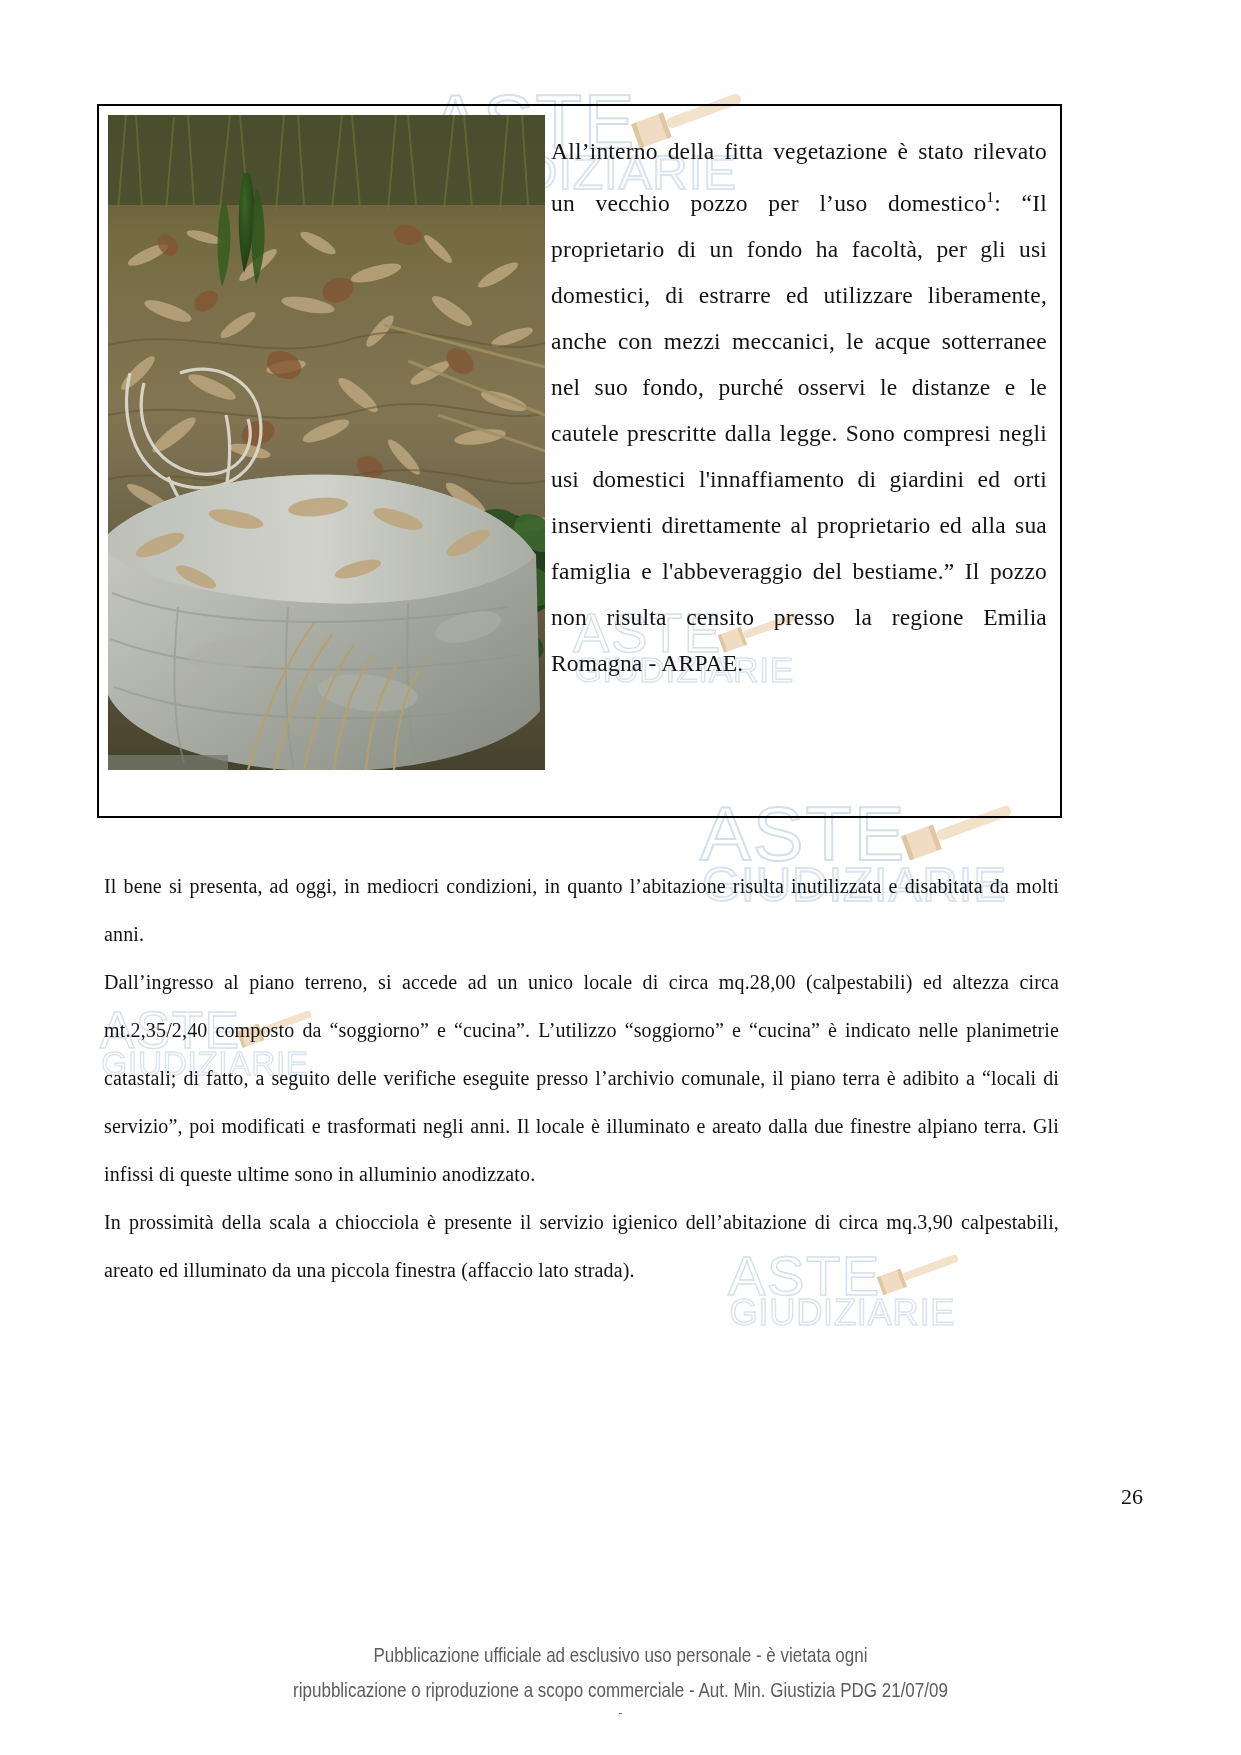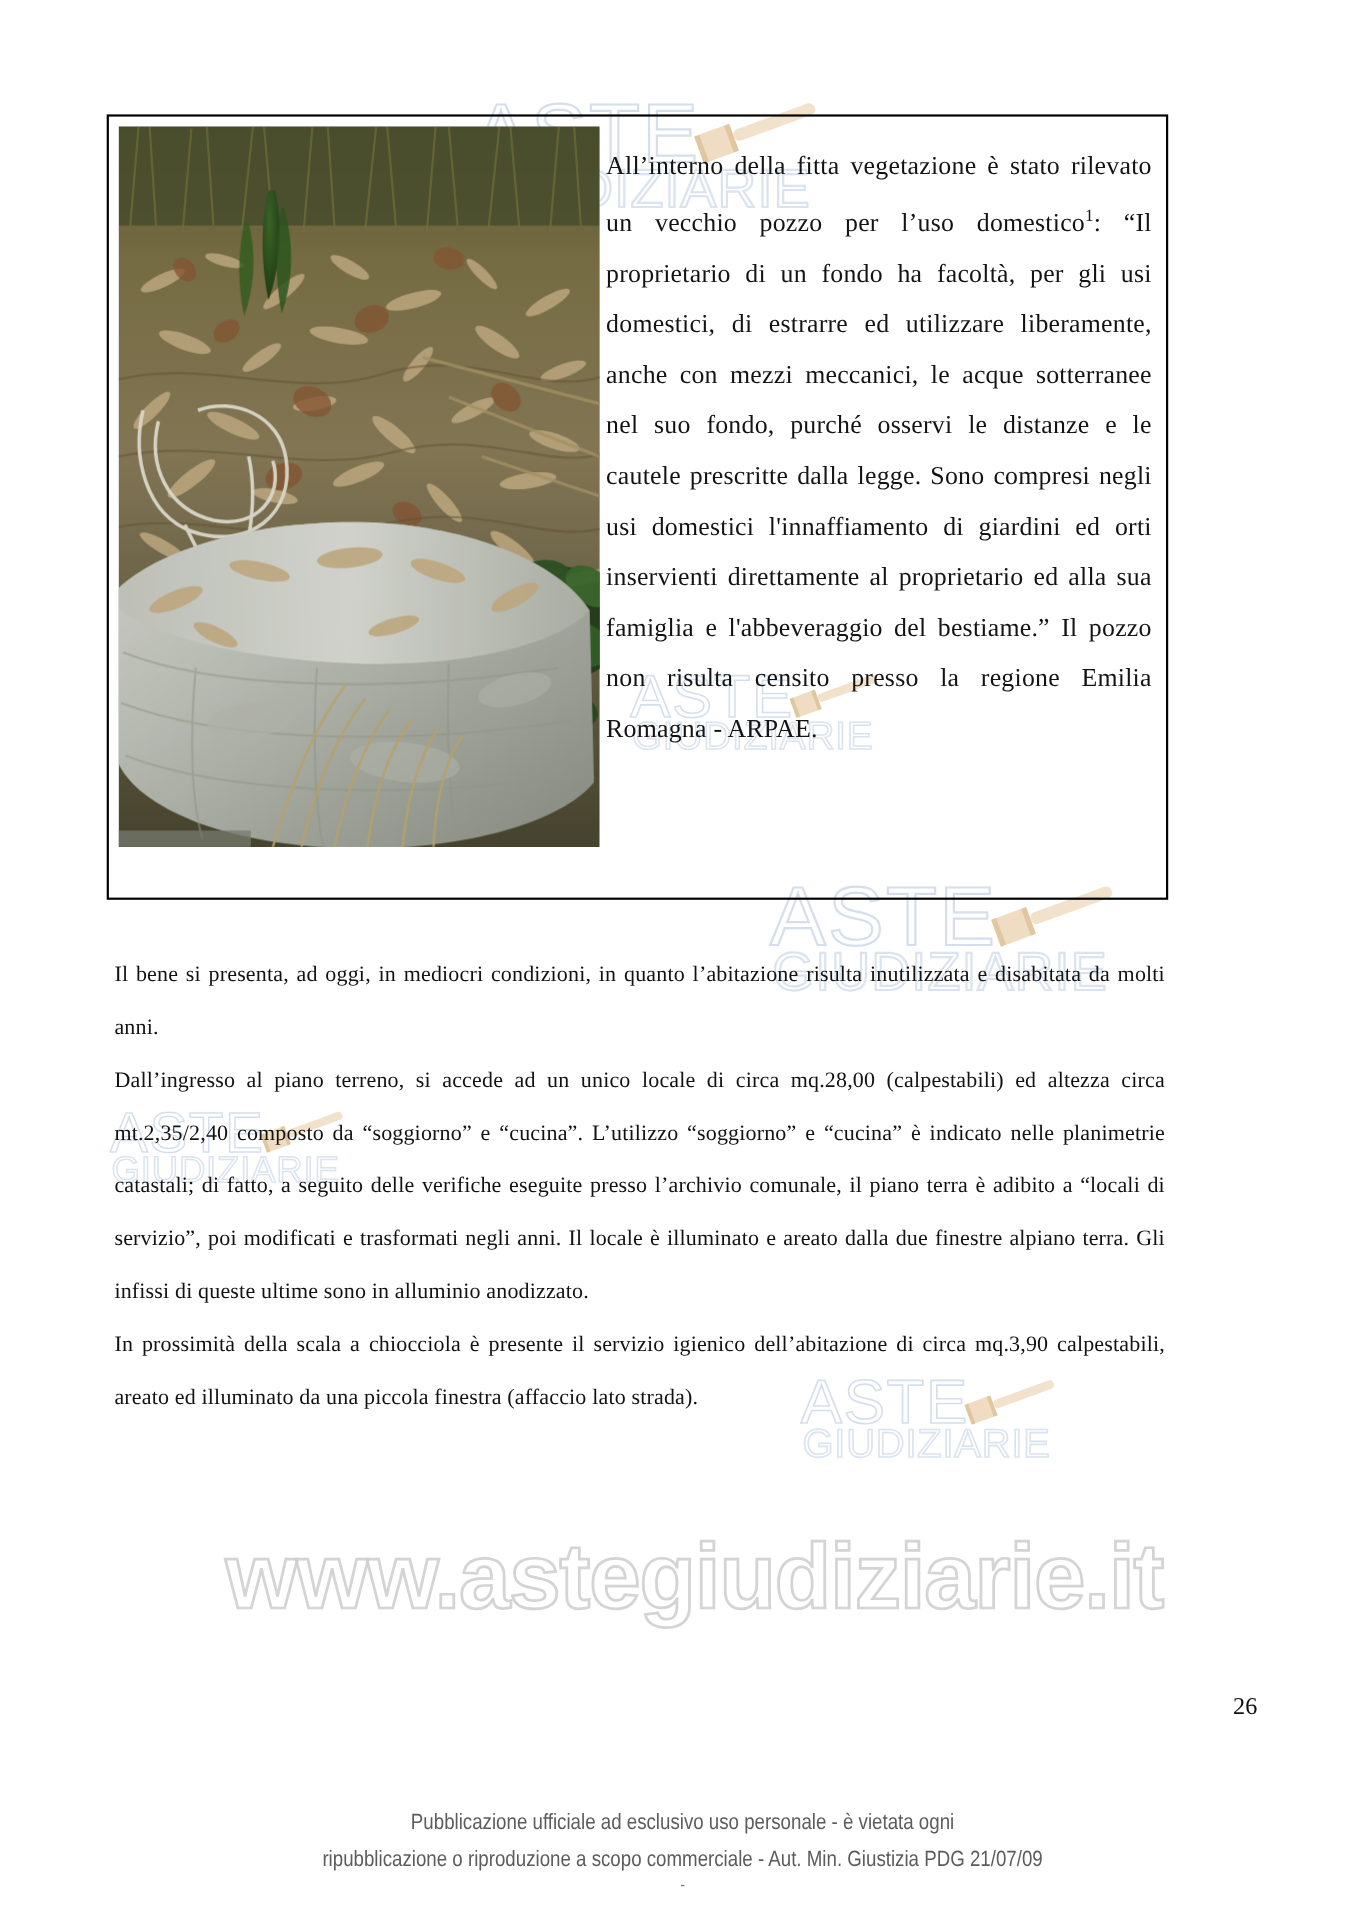--- a/index.html
+++ b/index.html
@@ -136,21 +136,21 @@
     text-justify: inter-word;
     color: #121212;
     letter-spacing: 0.15px;
   }
   #body-text p:last-child { }
 
   
   #page-number {
     position: absolute;
     right: 98px;
-    top: 1538px;
+    top: 1484px;
     font-size: 22px;
     color: #111;
     z-index: 12;
   }
 
   
   #footer {
     position: absolute;
     left: 0;
     right: 0;
@@ -238,21 +238,20 @@
         <rect x="26" y="24" width="30" height="26" rx="4" fill="#efdcc2"></rect>
         <rect x="24" y="24" width="5" height="26" fill="#e0c79f"></rect>
         <rect x="53" y="24" width="5" height="26" fill="#e0c79f"></rect>
         <rect x="58" y="31" width="78" height="11" rx="5" fill="#f2e2cb"></rect>
       </g>
     </svg>
     <div class="wm-word1">ASTE</div>
     <div class="wm-word2">GIUDIZIARIE</div>
   </div>
 
-  <div class="wm wm-url">www.astegiudiziarie.it</div>
 
   <div id="framed-block">
 
     <div id="photo-wrap">
       <svg id="photo" viewBox="0 0 437 655" preserveAspectRatio="none">
         <defs>
           <linearGradient id="gBg" x1="0" y1="0" x2="0" y2="1">
             <stop offset="0%" stop-color="#5e5a35"></stop>
             <stop offset="18%" stop-color="#7d7247"></stop>
             <stop offset="45%" stop-color="#8a7d59"></stop>

